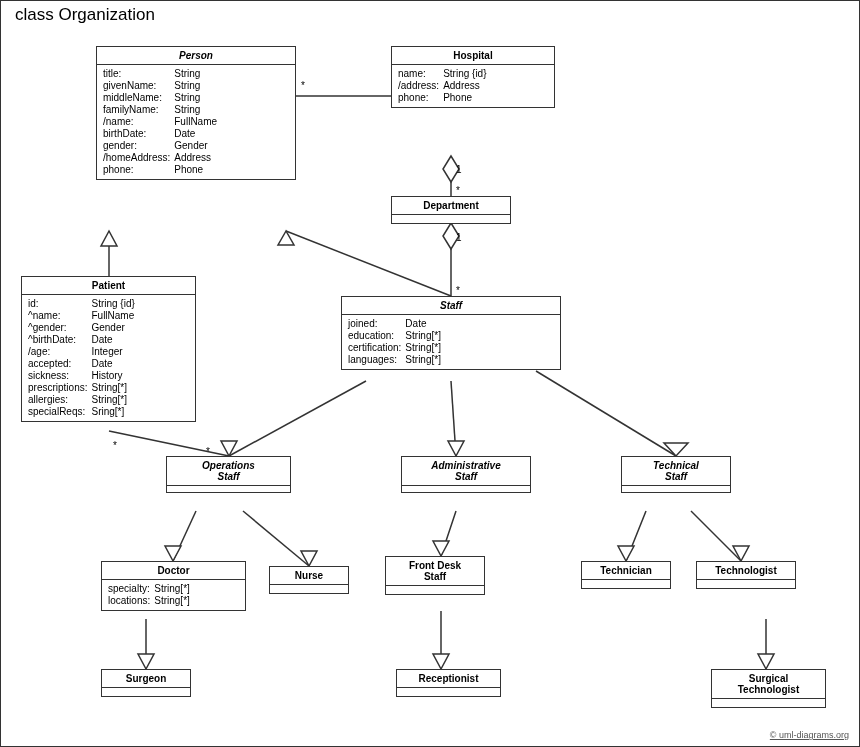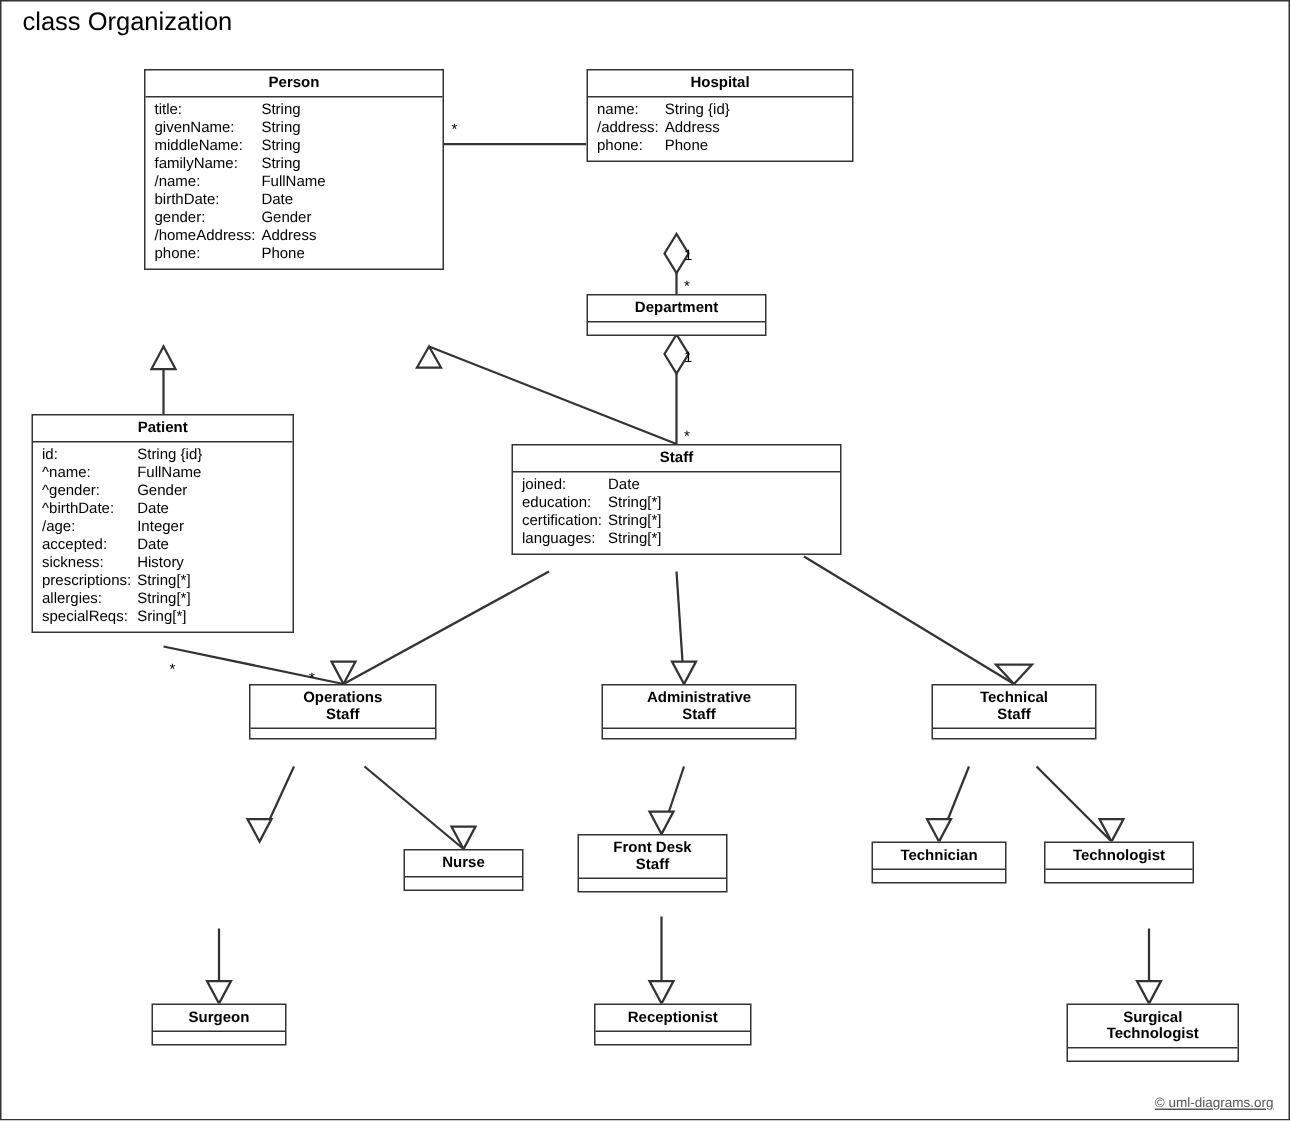--- a/index.html
+++ b/index.html
@@ -33,20 +33,21 @@
       background: #fff;
       font-size: 10px;
     }
     .uml-class .class-header {
       text-align: center;
       padding: 3px 6px;
       border-bottom: 1.5px solid #333;
       font-weight: bold;
     }
     .uml-class .class-header.italic {
+      font-style: italic;
     }
     .uml-class .class-body {
       padding: 3px 6px;
     }
     .uml-class .class-body table {
       border-collapse: collapse;
     }
     .uml-class .class-body td {
       padding: 0 4px 1px 0;
       vertical-align: top;
@@ -186,21 +187,21 @@
             </tr>
         <tr>
               <td>phone:</td>
               <td>Phone</td>
             </tr>
       </tbody>
         </table>
     </div>
   </div>
 
-  <div class="uml-class" style="left:390px; top:45px; width:178px;">
+  <div class="uml-class" style="left:390px; top:45px; width:164px;">
     <div class="class-header">Hospital</div>
     <div class="class-body">
       <table>
         <tbody>
             <tr>
               <td>name:</td>
               <td>String {id}</td>
             </tr>
         <tr>
               <td>/address:</td>
@@ -304,20 +305,37 @@
   <div class="uml-class" style="left:400px; top:455px; width:130px; text-align:center;">
     <div class="class-header italic">Administrative<br>Staff</div>
     <div class="class-body" style="height:6px;"></div>
   </div>
 
   <div class="uml-class" style="left:620px; top:455px; width:110px; text-align:center;">
     <div class="class-header italic">Technical<br>Staff</div>
     <div class="class-body" style="height:6px;"></div>
   </div>
 
+  <div class="uml-class" style="left:100px; top:560px; width:145px;">
+    <div class="class-header">Doctor</div>
+    <div class="class-body">
+      <table>
+        <tbody>
+            <tr>
+              <td>specialty:</td>
+              <td>String[*]</td>
+            </tr>
+        <tr>
+              <td>locations:</td>
+              <td>String[*]</td>
+            </tr>
+      </tbody>
+        </table>
+    </div>
+  </div>
 
   <div class="uml-class" style="left:268px; top:565px; width:80px;">
     <div class="class-header">Nurse</div>
     <div class="class-body" style="height:8px;"></div>
   </div>
 
   <div class="uml-class" style="left:384px; top:555px; width:100px; text-align:center;">
     <div class="class-header">Front Desk<br>Staff</div>
     <div class="class-body" style="height:8px;"></div>
   </div>

